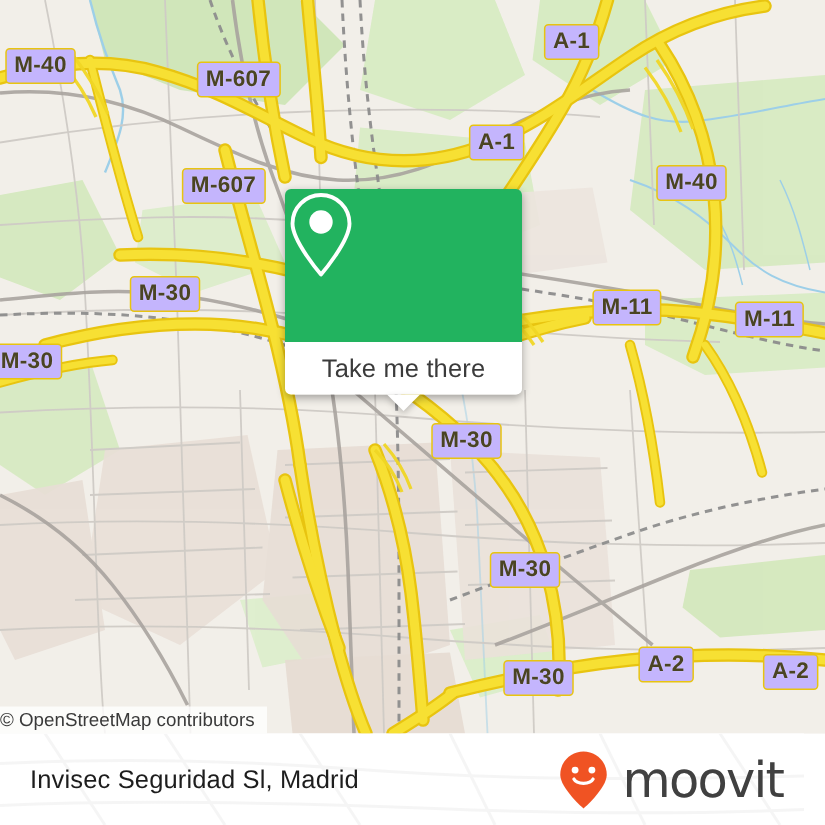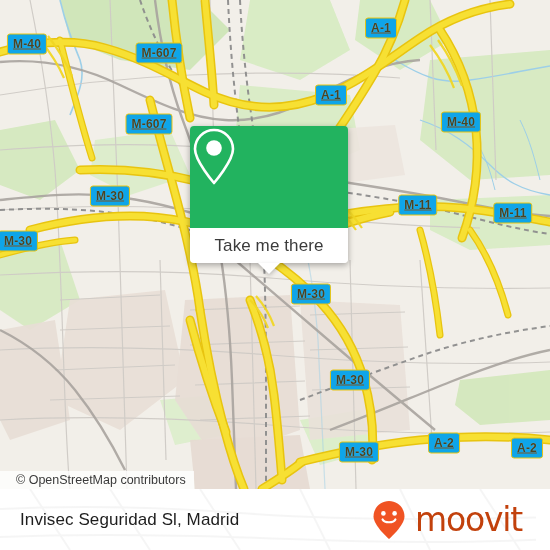--- a/index.html
+++ b/index.html
@@ -10,34 +10,33 @@
   }
   #root{position:relative;width:550px;height:550px;overflow:hidden;background:#fff;}
 
   
   .map{position:absolute;left:0;top:0;width:550px;height:489px;overflow:hidden;background:#f2efe9;}
   .map svg{position:absolute;left:0;top:0;}
 
   
   .shield{
     position:absolute;
-    background:#0ea5e9;
+    background:#c4b5fd;
     border:1.5px solid #e8c410;
     border-radius:3px;
     color:#4a4423;
-    font-size:12px;
+    font-size:15px;
     font-weight:bold;
     line-height:1;
     padding:3px 5px 4px 5px;
     letter-spacing:0.2px;
     white-space:nowrap;
     box-sizing:border-box;
     transform:translate(-50%,-50%);
     text-shadow:0 0 1px rgba(255,255,255,.4);
-    text-decoration:underline;
   }
 
   
   .card{
     position:absolute;left:190px;top:126px;width:158px;
     border-radius:4px;
     box-shadow:0 2px 6px rgba(0,0,0,.33);
     overflow:visible;
     z-index:40;
   }
@@ -63,41 +62,41 @@
     border-left:11px solid transparent;
     border-right:11px solid transparent;
     border-top:11px solid #ffffff;
     filter:drop-shadow(0 2px 2px rgba(0,0,0,.22));
   }
 
   
   .attrib{
     position:absolute;left:0;top:471px;
     background:rgba(255,255,255,.78);
-    padding:2px 8px 3px 16px;
+    padding:2px 8px 3px 0;
     font-size:12.5px;color:#3a3a3a;
     z-index:50;white-space:nowrap;
   }
 
   
   .bottombar{
     position:absolute;left:0;top:489px;width:536px;height:61px;
     background:#ffffff;overflow:hidden;
   }
   .bottombar-wm{position:absolute;left:0;top:0;width:550px;height:61px;opacity:.5;}
   .place-title{
     position:absolute;left:20px;top:50%;transform:translateY(-50%);
     font-size:17px;color:#1d1d1d;letter-spacing:.1px;white-space:nowrap;
   }
   .brand{
     position:absolute;right:14px;top:50%;transform:translateY(-50%);
     display:flex;align-items:center;gap:2px;
   }
   .brand-word{
-    font-size:33px;color:#c2410c;letter-spacing:-1.2px;
+    font-size:33px;color:#404040;letter-spacing:-1.2px;
     font-family:"DejaVu Sans", sans-serif;font-weight:normal;
     line-height:1;margin-left:7px;
   }
 </style>
 </head>
 <body>
 
 <div id="root">
 
   <div class="map">

